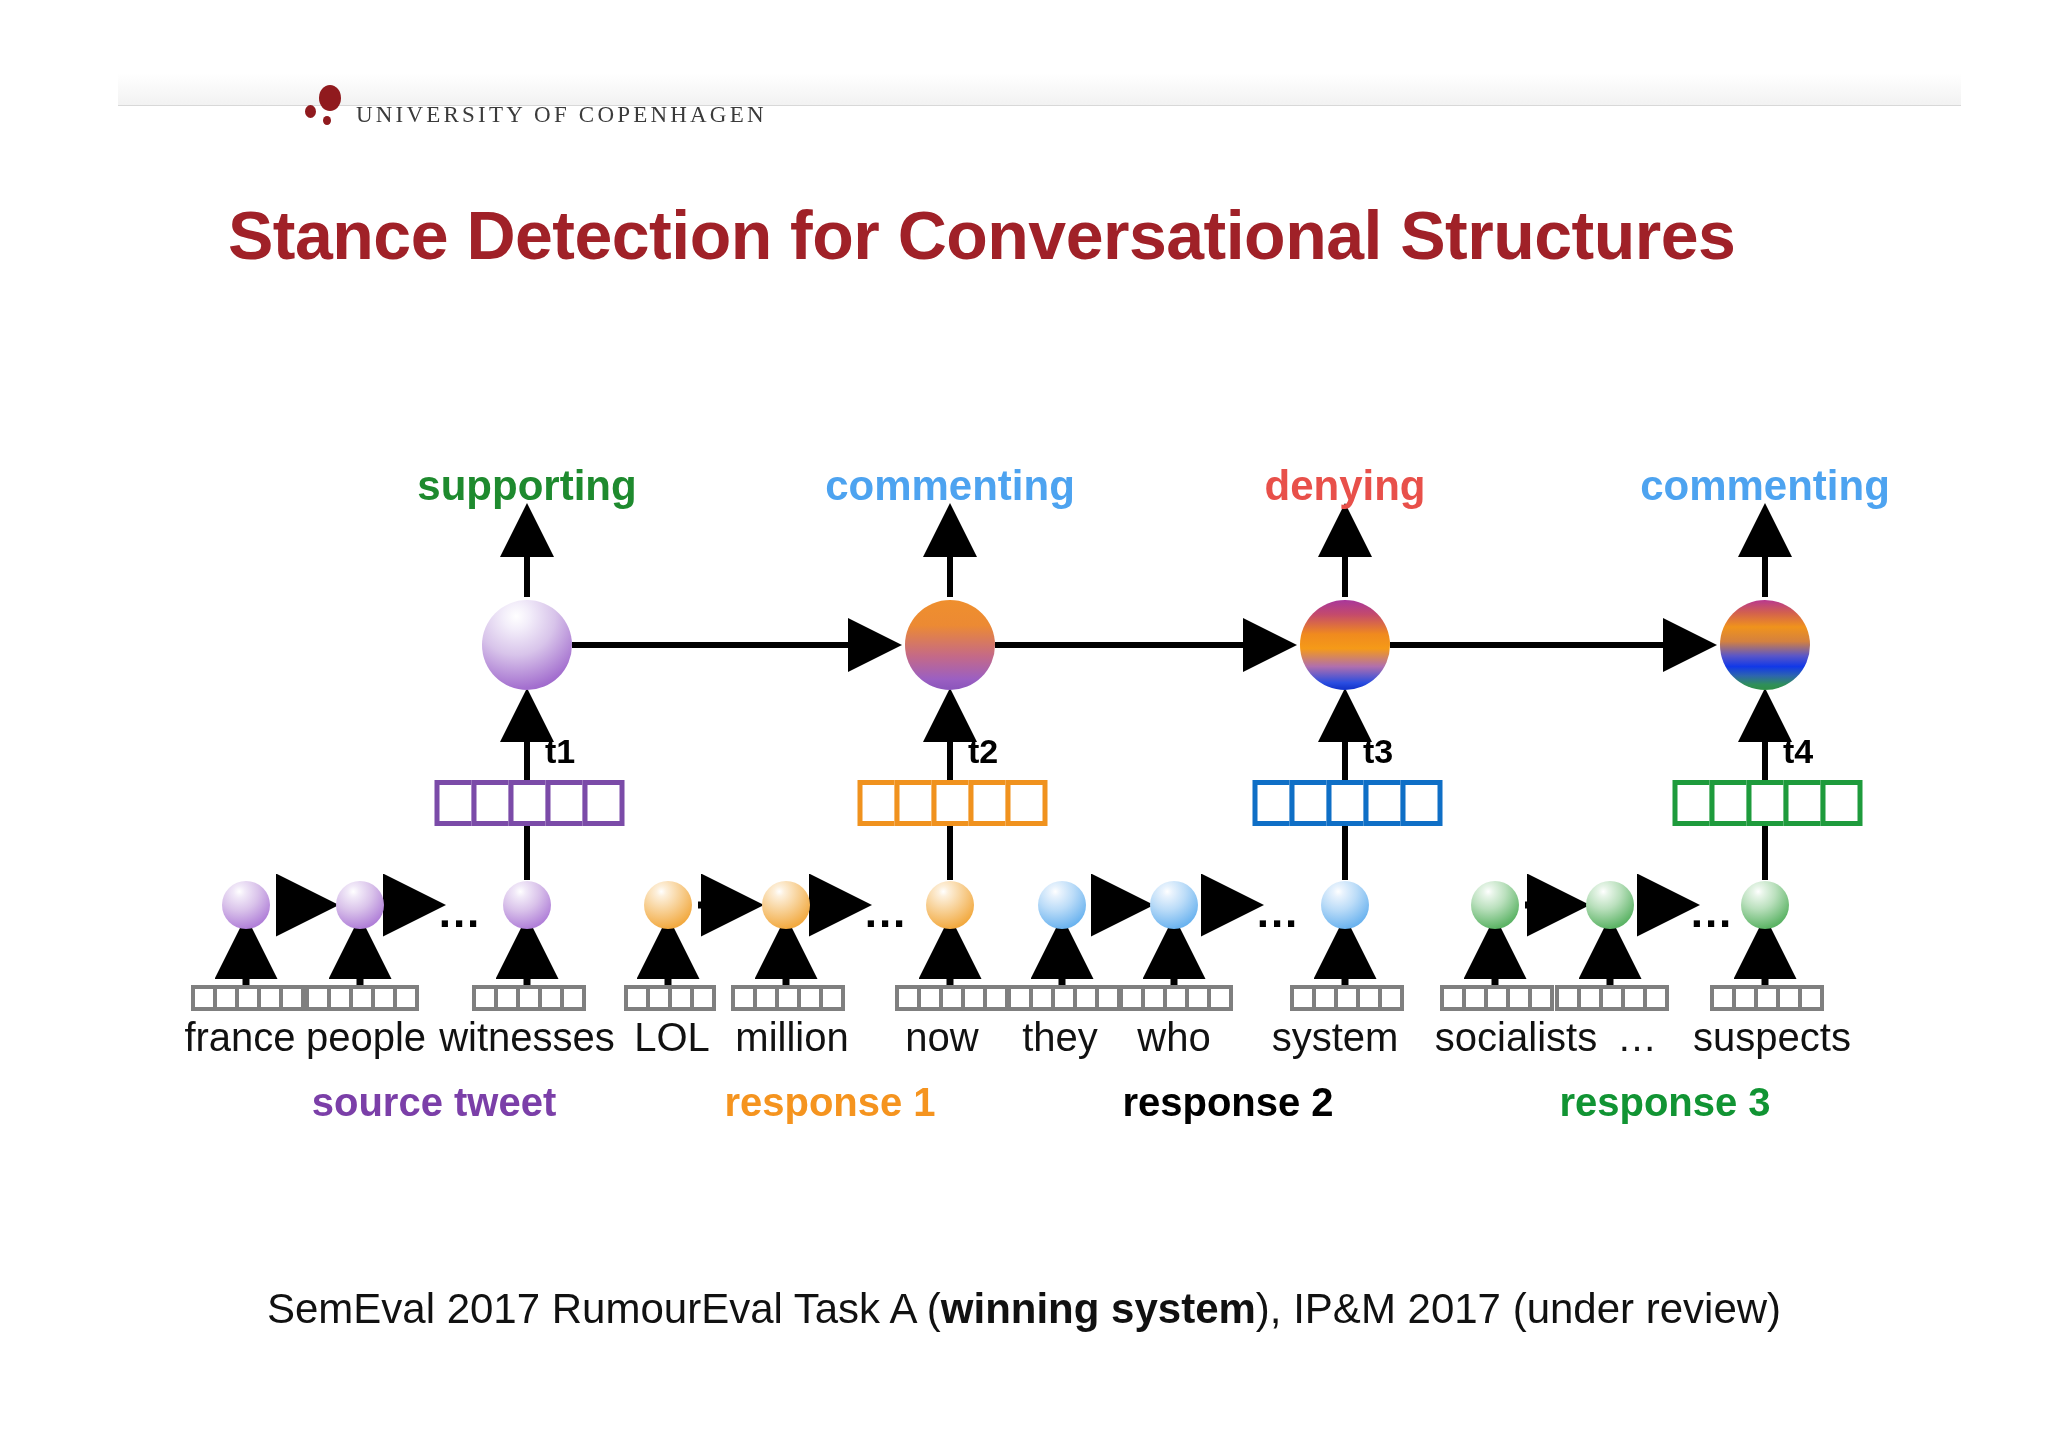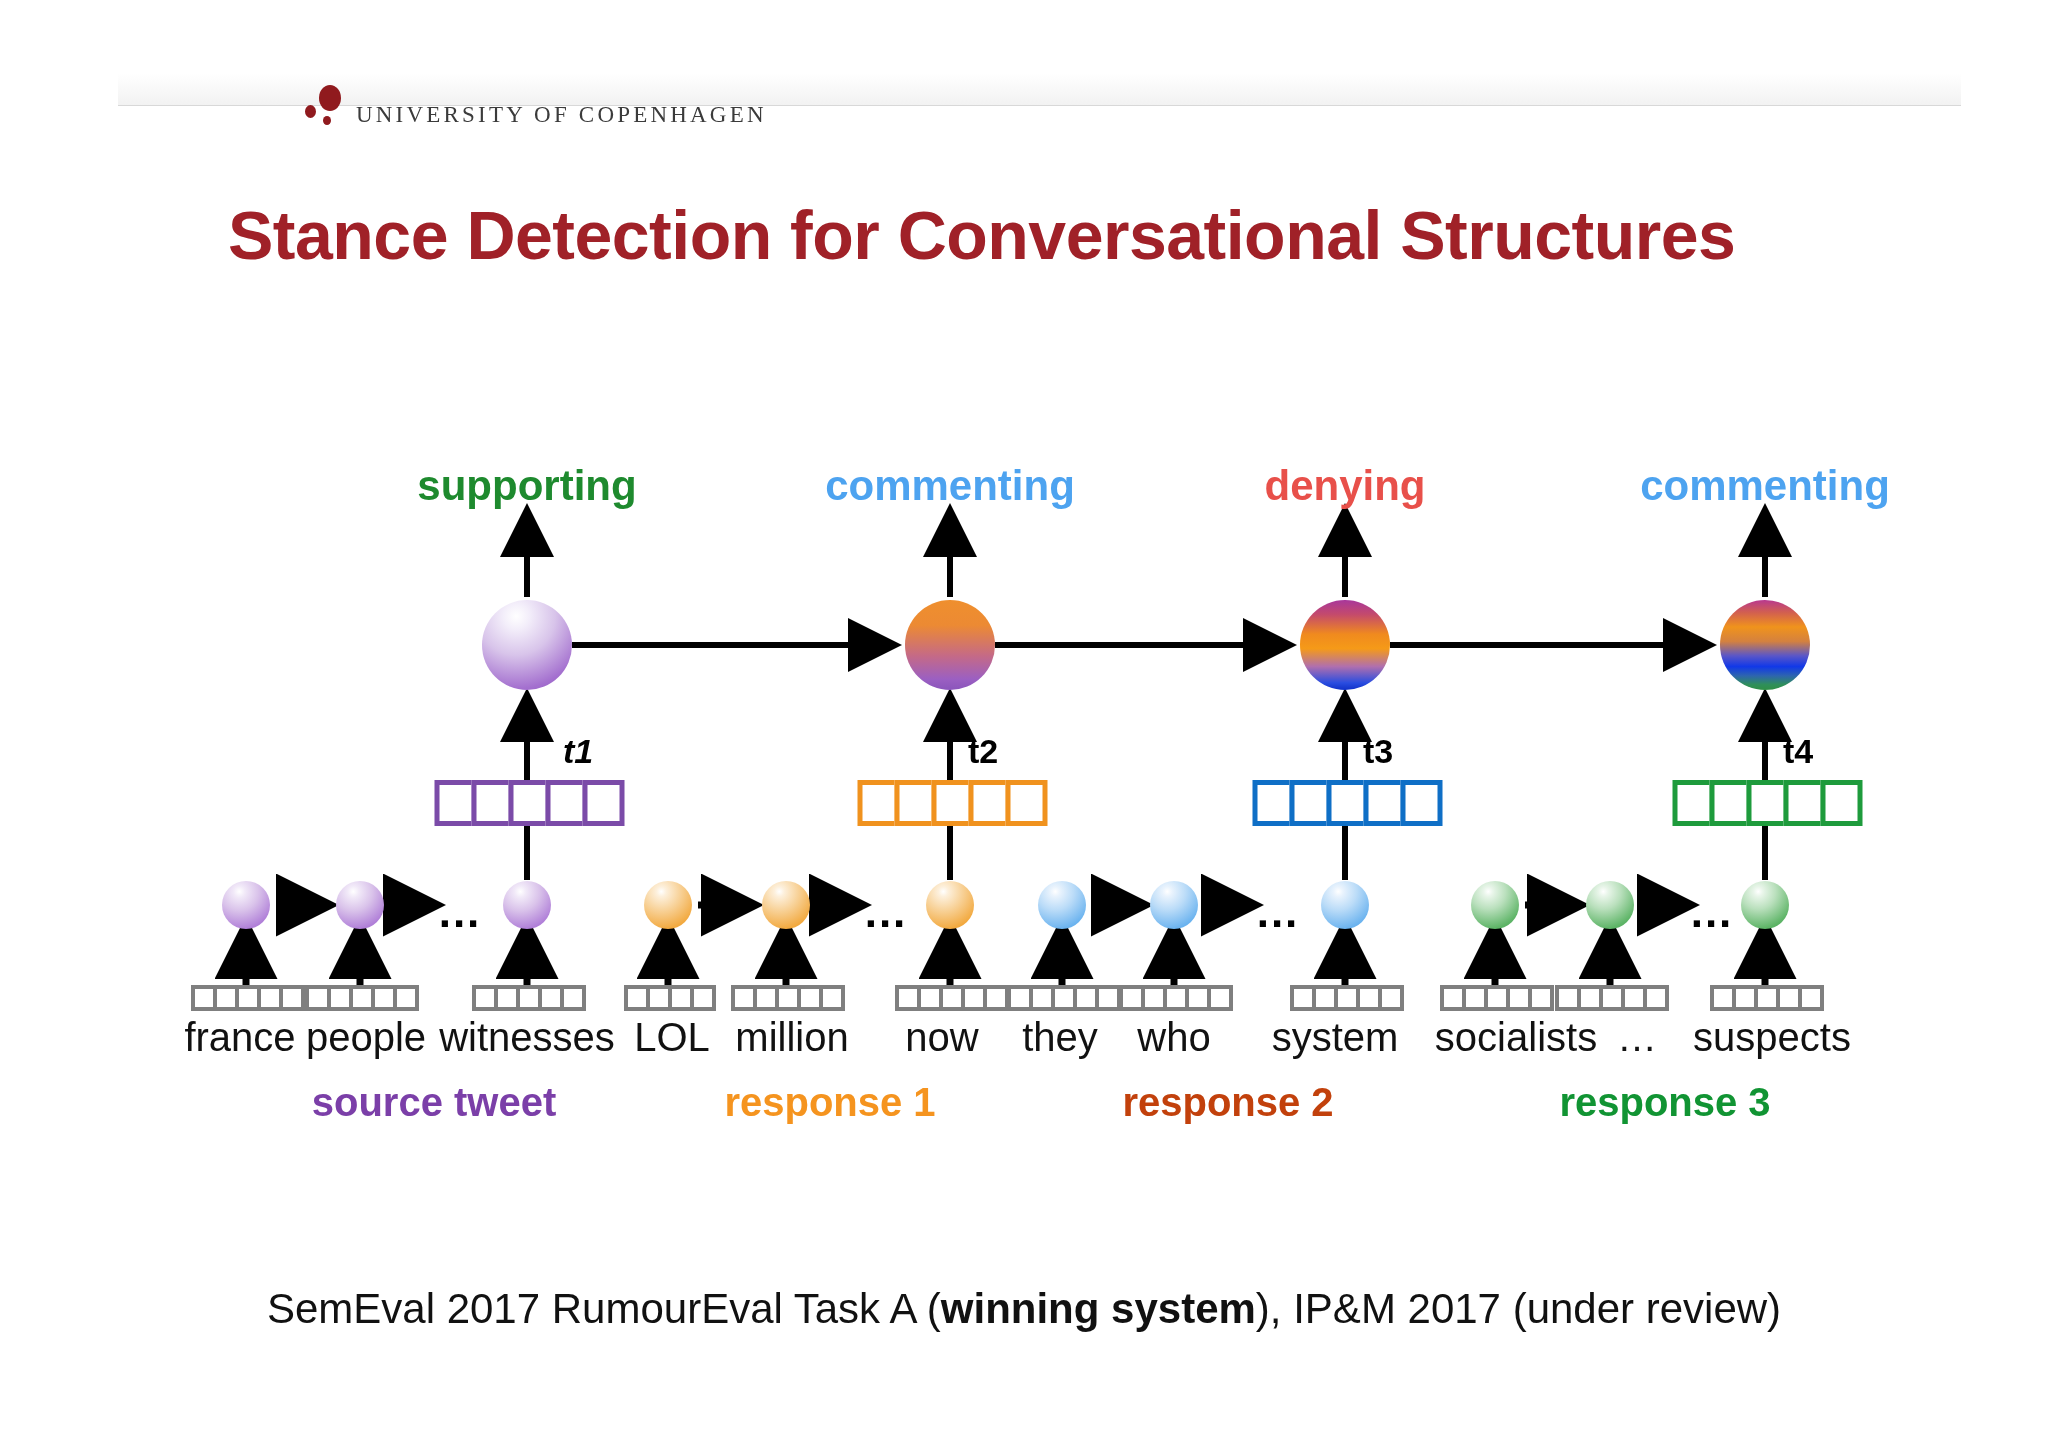--- a/index.html
+++ b/index.html
@@ -185,21 +185,21 @@
   <div class="stance" style="left:527px;top:462px;color:#1E8A2E;">supporting</div>
   <div class="stance" style="left:950px;top:462px;color:#4DA3F0;">commenting</div>
   <div class="stance" style="left:1345px;top:462px;color:#E8504A;">denying</div>
   <div class="stance" style="left:1765px;top:462px;color:#4DA3F0;">commenting</div>
 
   <div class="node-big n1" style="left:527px;top:645px;"></div>
   <div class="node-big n2" style="left:950px;top:645px;"></div>
   <div class="node-big n3" style="left:1345px;top:645px;"></div>
   <div class="node-big n4" style="left:1765px;top:645px;"></div>
 
-  <div class="tlabel" style="left:563px;top:732px;font-style:italic;">t1</div>
+  <div class="tlabel" style="left:545px;top:732px;">t1</div>
   <div class="tlabel" style="left:968px;top:732px;">t2</div>
   <div class="tlabel" style="left:1363px;top:732px;">t3</div>
   <div class="tlabel" style="left:1783px;top:732px;">t4</div>
 
   <div class="vecbox hidden-vec" style="left:527px;top:780px;color:#7B4BA8;">
     <span class="cell"></span>
     <span class="cell"></span>
     <span class="cell"></span>
     <span class="cell"></span>
     <span class="cell"></span>
@@ -344,19 +344,19 @@
   <div class="word" style="left:1060px;top:1015px;">they</div>
   <div class="word" style="left:1174px;top:1015px;">who</div>
   <div class="word" style="left:1335px;top:1015px;">system</div>
 
   <div class="word" style="left:1516px;top:1015px;">socialists</div>
   <div class="word" style="left:1637px;top:1015px;">…</div>
   <div class="word" style="left:1772px;top:1015px;">suspects</div>
 
   <div class="group-label" style="left:434px;top:1080px;color:#7B3FA8;">source tweet</div>
   <div class="group-label" style="left:830px;top:1080px;color:#F5941F;">response 1</div>
-  <div class="group-label" style="left:1228px;top:1080px;color:#c2410c;">response 2</div>
+  <div class="group-label" style="left:1228px;top:1080px;color:#000000;">response 2</div>
   <div class="group-label" style="left:1665px;top:1080px;color:#119433;">response 3</div>
 </div>
 
 <div class="caption">
   <span>SemEval 2017 RumourEval Task A (</span><b>winning system</b><span>), IP&amp;M 2017 (under review)</span>
 </div>
 
 </body></html>

